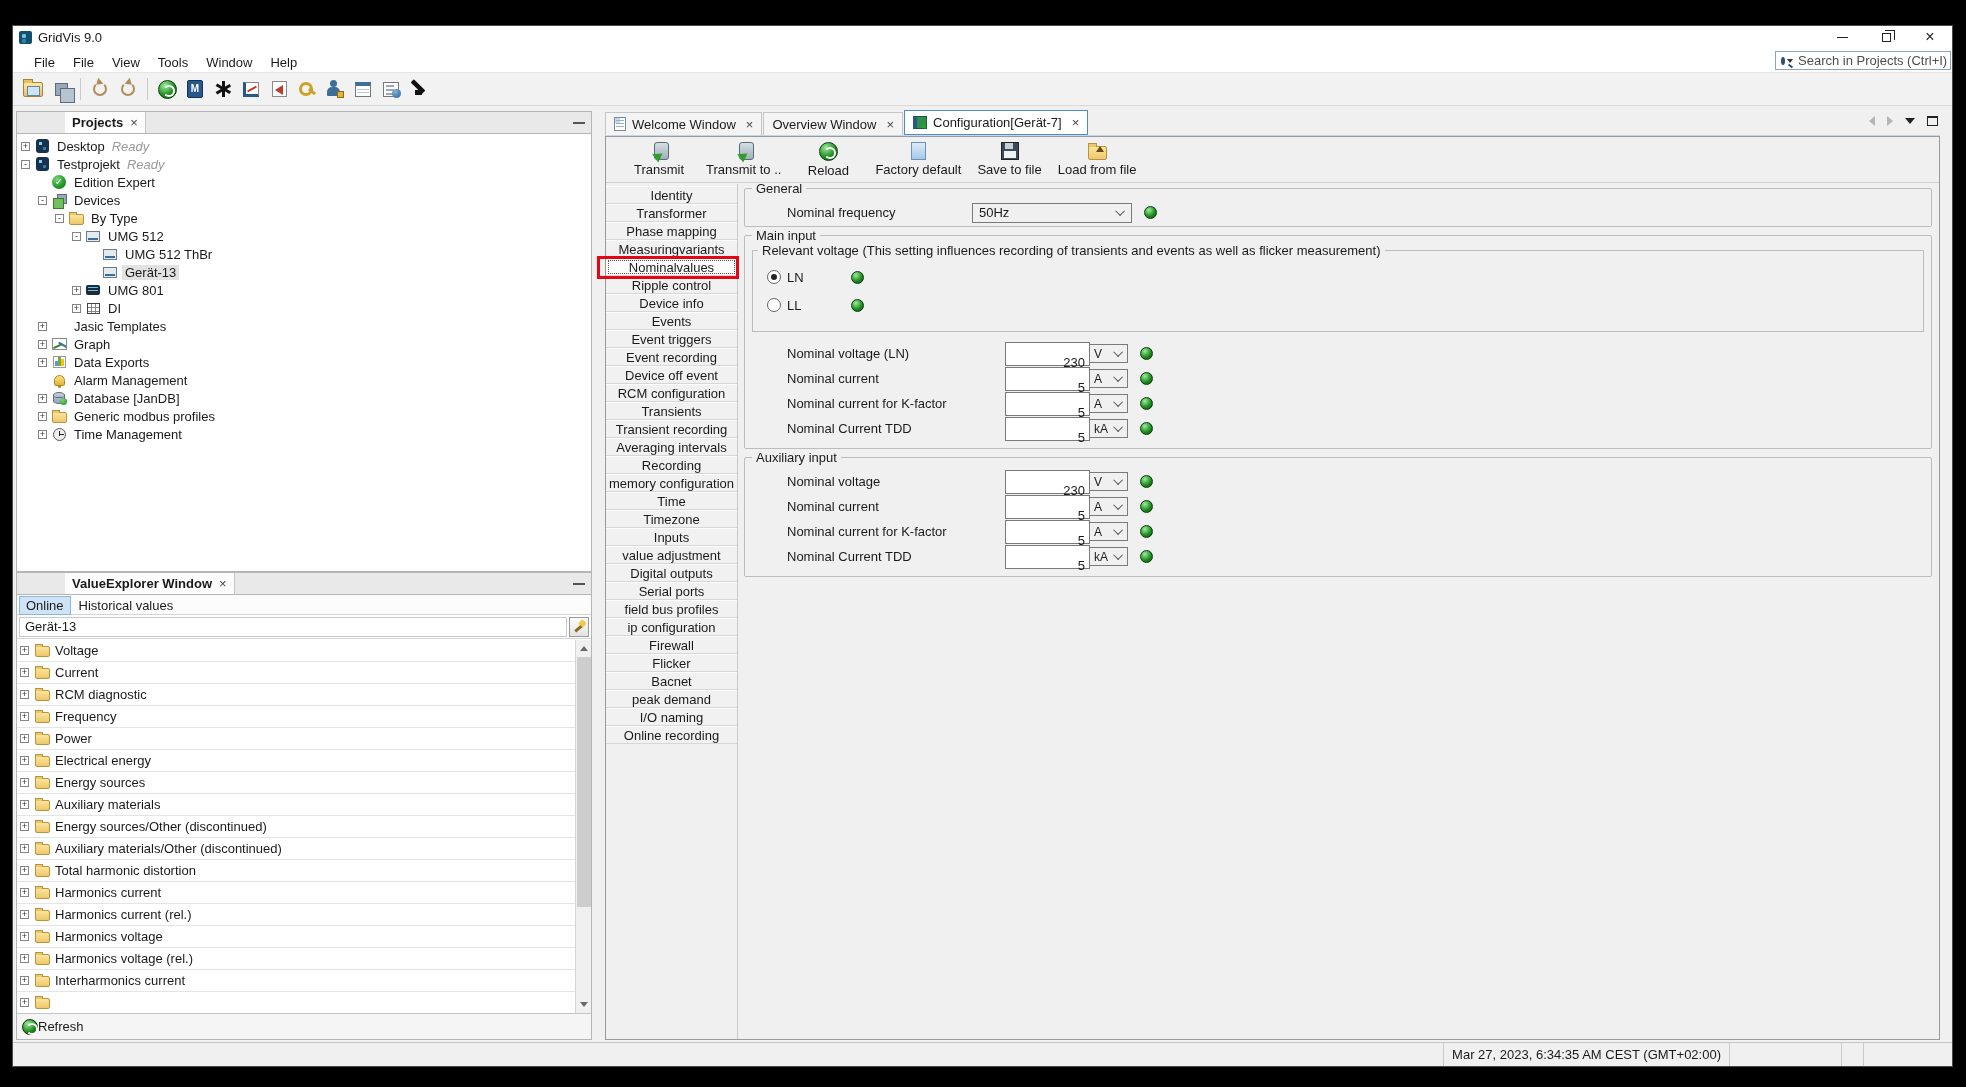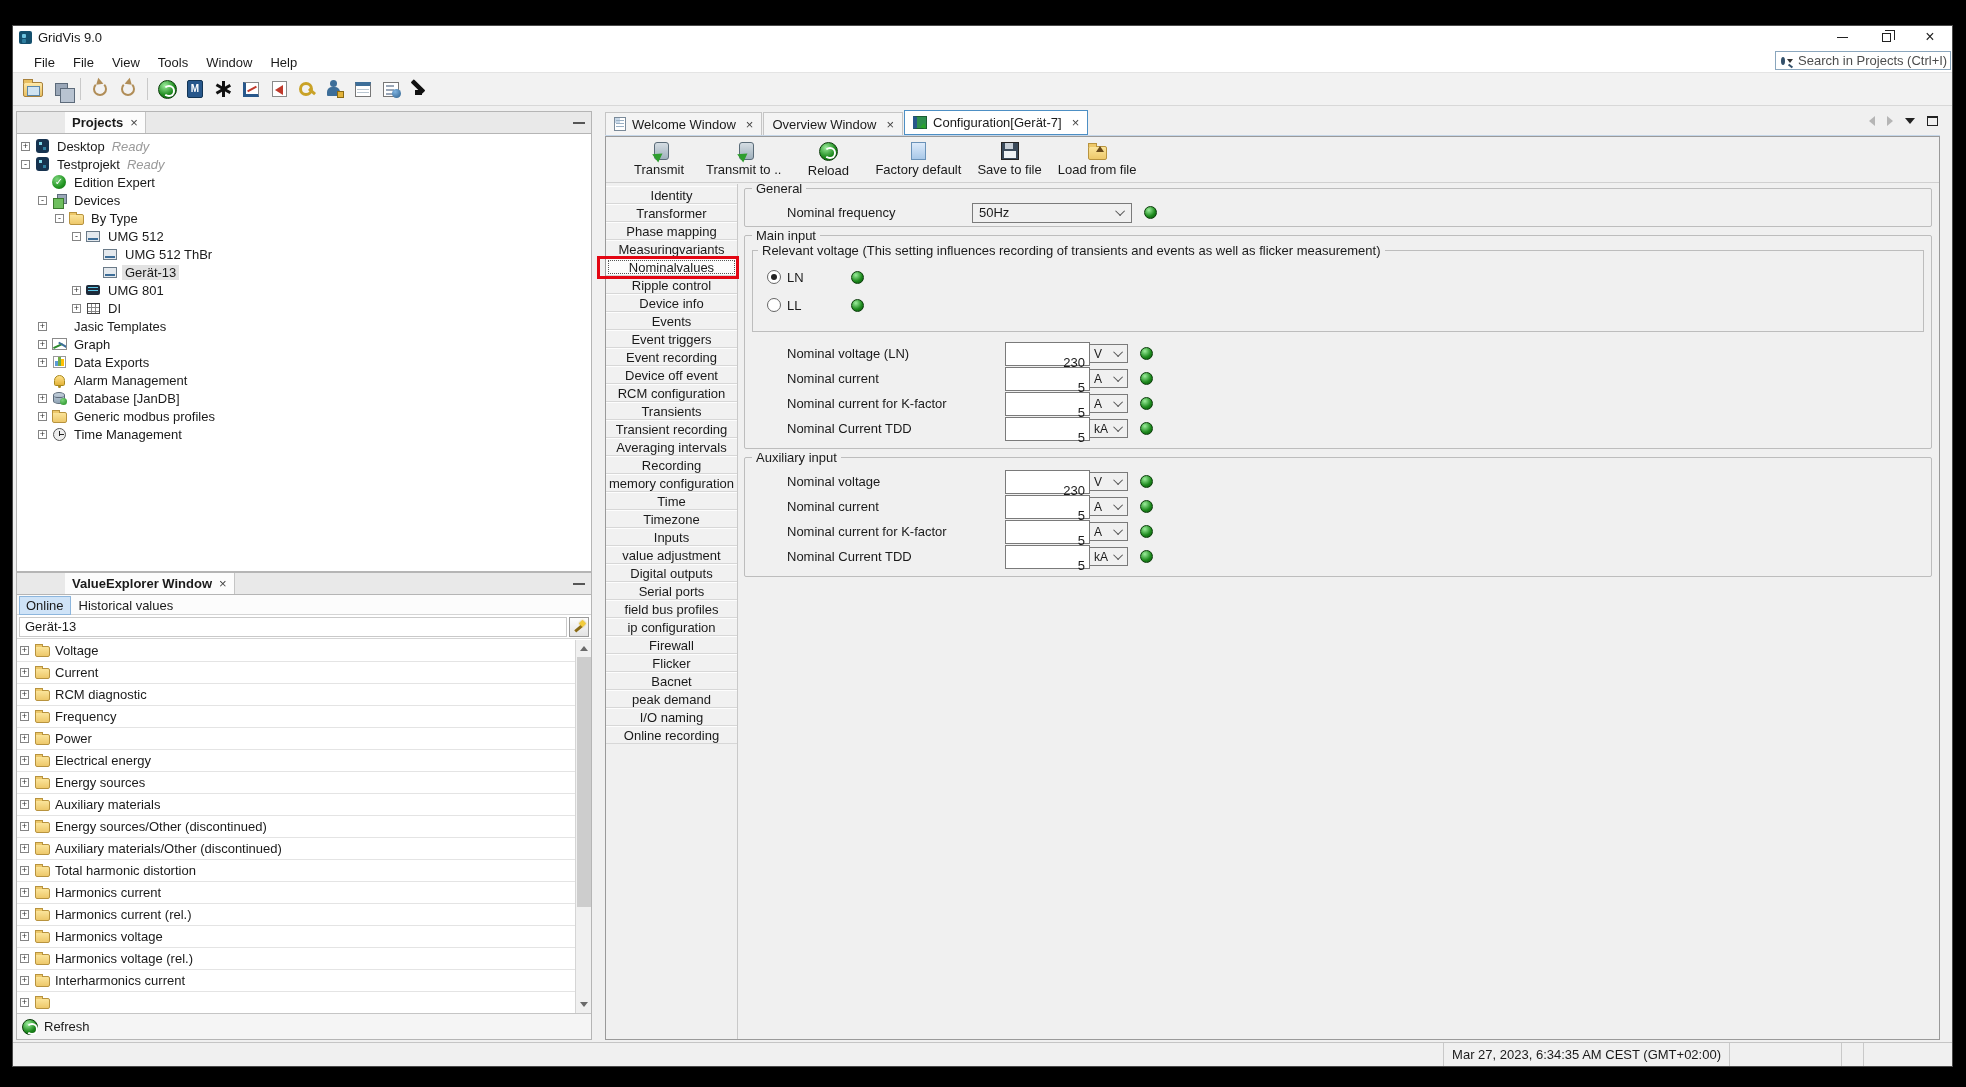--- a/index.html
+++ b/index.html
@@ -136,21 +136,21 @@
   .ic-wand::before { content:""; position:absolute; left:4px; top:9px; width:9px; height:2.5px; background:#8a6a14; transform:rotate(-40deg); }
   .ic-wand::after { content:""; position:absolute; right:3px; top:3px; width:5px; height:5px; background:#f2cc3c; transform:rotate(45deg); box-shadow:0 0 2px #c9a227; }
   .ve-list { position:absolute; left:0; right:16px; top:45px; bottom:26px; overflow:hidden; }
   .vrow { height:22px; display:flex; align-items:center; gap:5px; border-bottom:1px solid #e4e4e4; padding-left:3px; }
   .ve-scroll { position:absolute; right:0; top:45px; bottom:26px; width:16px; background:#f0f0f0; border-left:1px solid #d5d5d5; }
   .sbtn { position:absolute; left:1px; width:14px; height:15px; display:flex; align-items:center; justify-content:center; }
   .sbtn.up { top:1px; } .sbtn.down { bottom:1px; }
   .tri-up { width:0; height:0; border-left:4px solid transparent; border-right:4px solid transparent; border-bottom:5px solid #6a6a6a; }
   .tri-down { width:0; height:0; border-left:4px solid transparent; border-right:4px solid transparent; border-top:5px solid #6a6a6a; }
   .sthumb { position:absolute; left:1px; top:17px; width:14px; height:250px; background:#cdcdcd; }
-  .ve-refresh { position:absolute; left:0; right:0; bottom:0; height:26px; background:#f5f5f5; border-top:1px solid #c5c5c5; display:flex; align-items:center; gap:6px; padding-left:5px; }
+  .ve-refresh { position:absolute; left:0; right:0; bottom:0; height:26px; background:#f5f5f5; border-top:1px solid #c5c5c5; display:flex; align-items:center; gap:0; padding-left:5px; }
   .ic-refresh { width:16px; height:16px; position:relative; }
 
   
   .docarea { position:absolute; left:592px; top:5px; right:12px; bottom:2px; }
   .tabstrip { height:25px; display:flex; align-items:flex-end; border-bottom:1px solid #c5d6e8; position:relative; }
   .dtab { height:23px; display:flex; align-items:center; gap:6px; padding:0 8px; background:#f4f4f4; border:1px solid #c5c5c5; border-bottom:none; margin-right:1px; }
   .dtab.active { background:#fff; border:1px solid #4d8fc4; height:25px; }
   .tab-close { color:#444; margin-left:4px; }
   .ic-welcome-tab { width:12px; height:14px; background:#fff; border:1px solid #7a8a99; position:relative; }
   .ic-welcome-tab::after { content:""; position:absolute; left:1px; top:2px; width:8px; height:1px; background:#9ab0c4; box-shadow:0 3px 0 #9ab0c4, 0 6px 0 #9ab0c4; }

